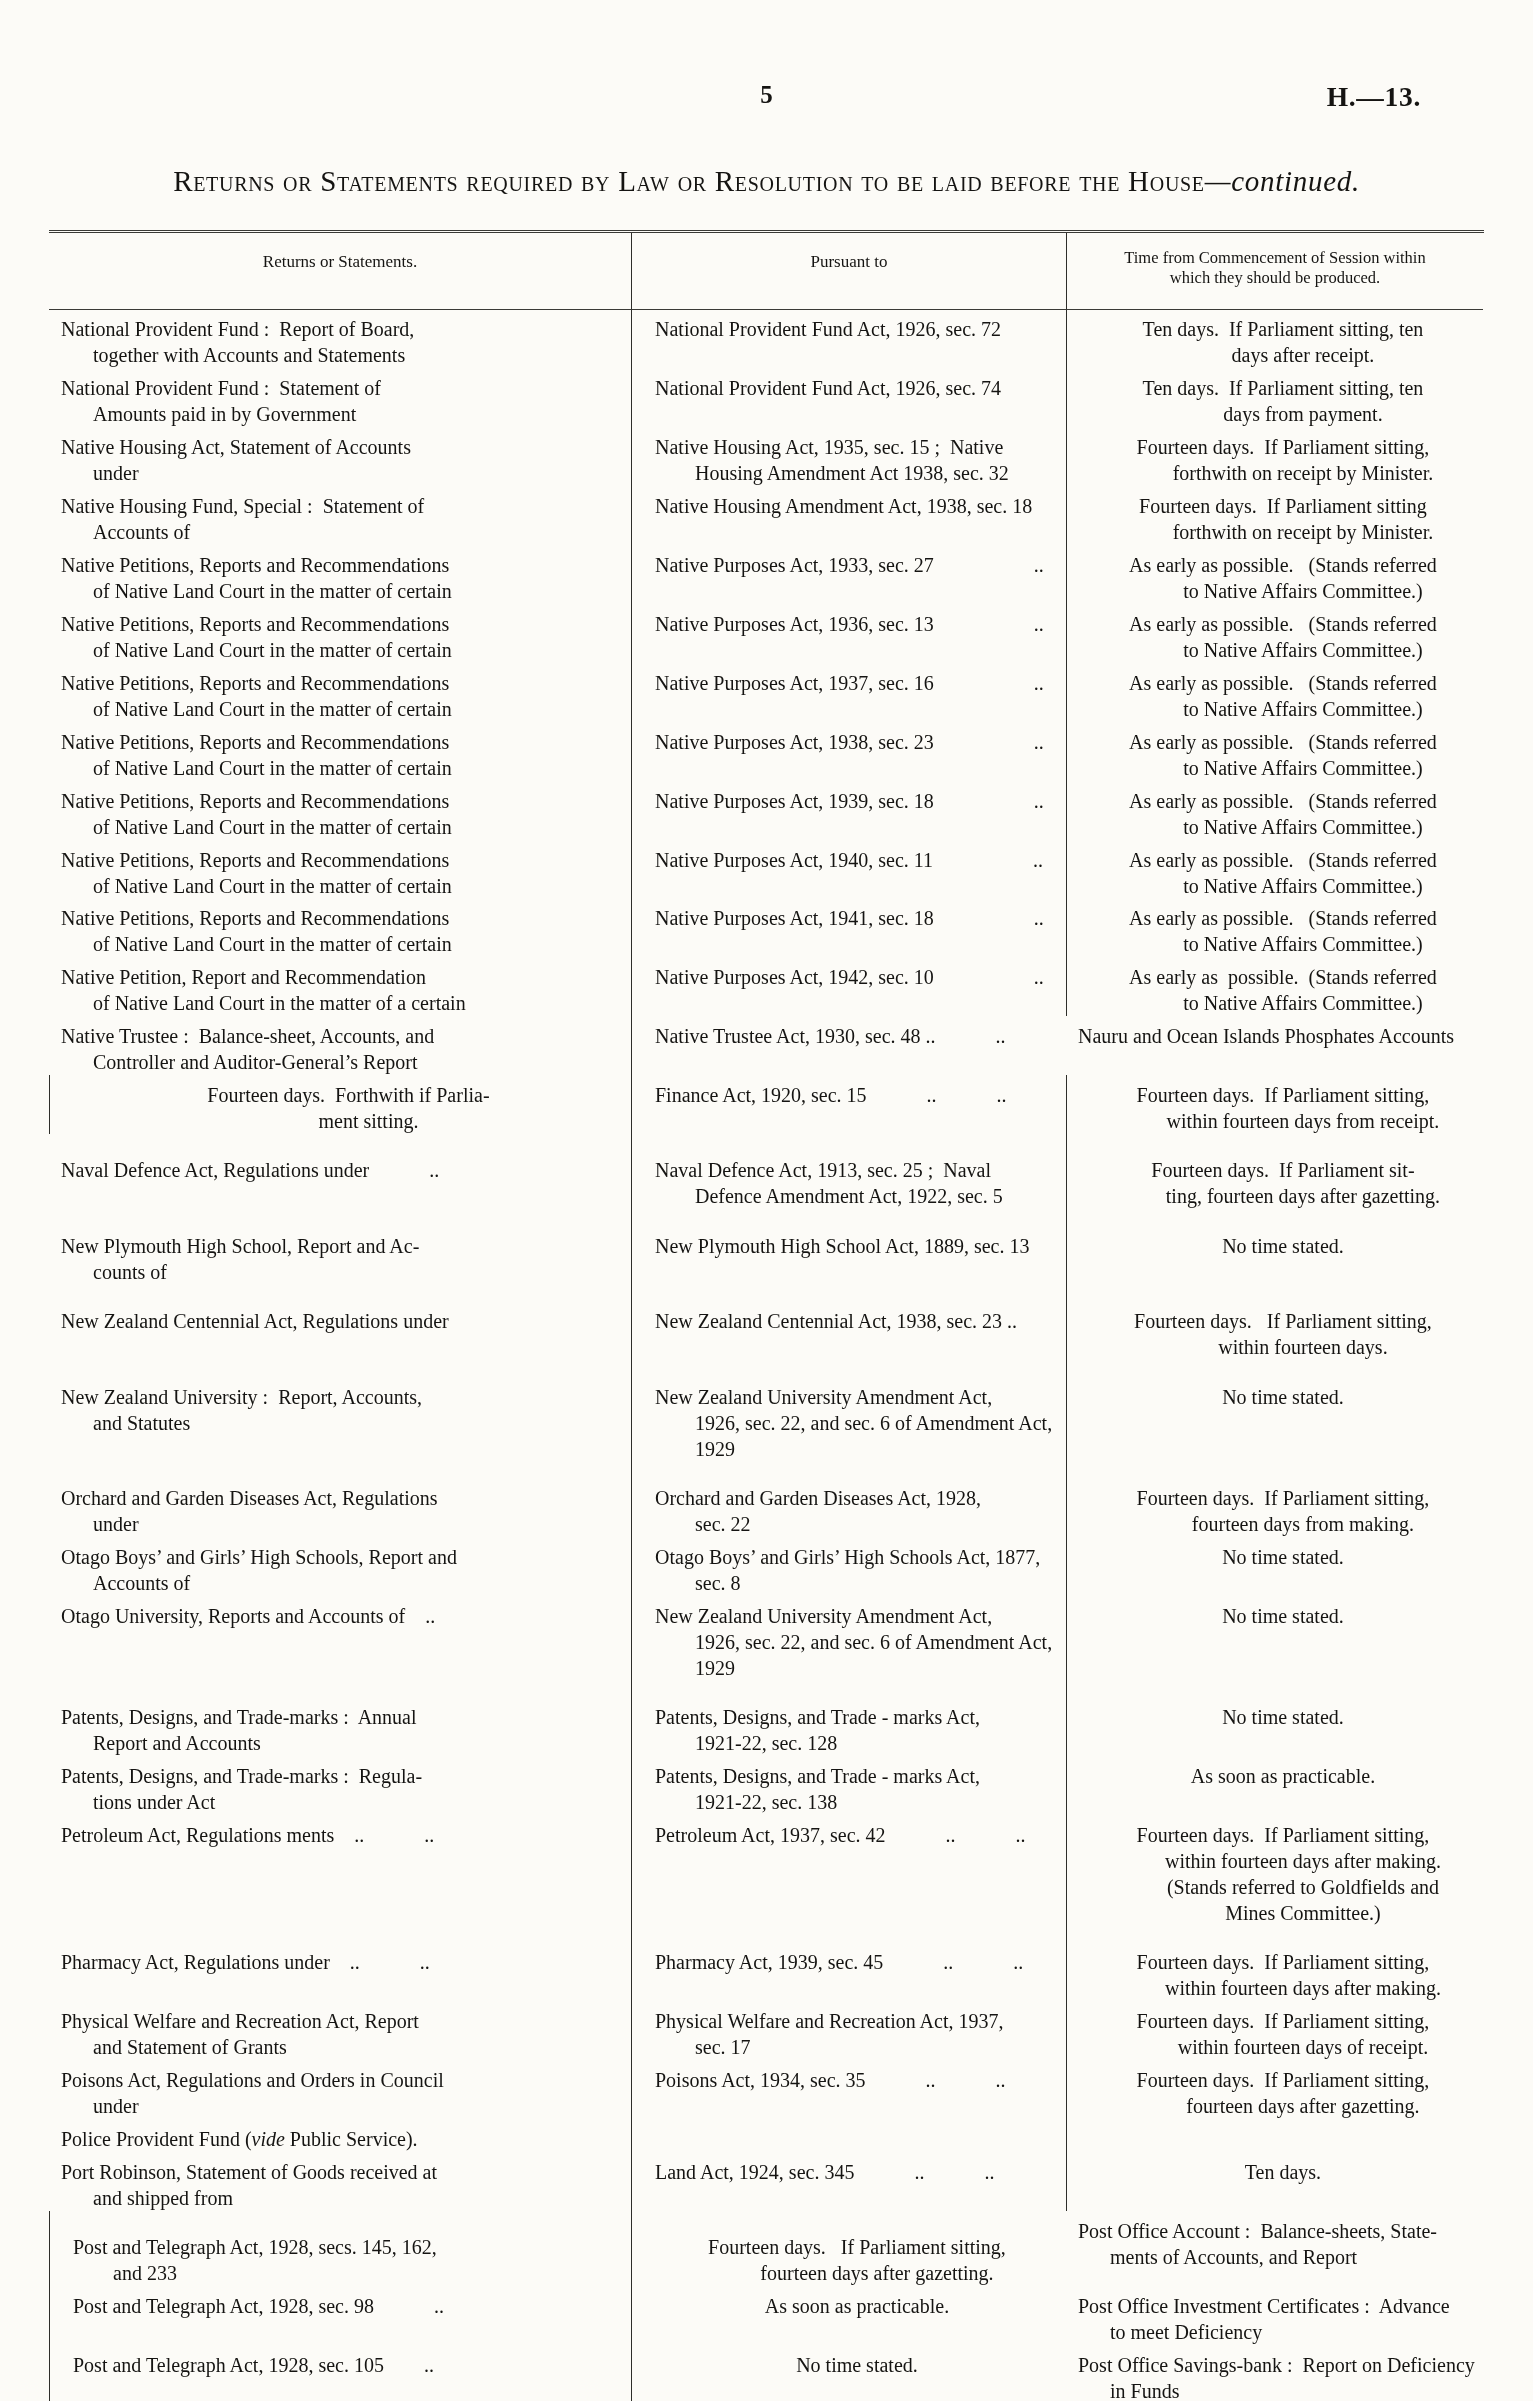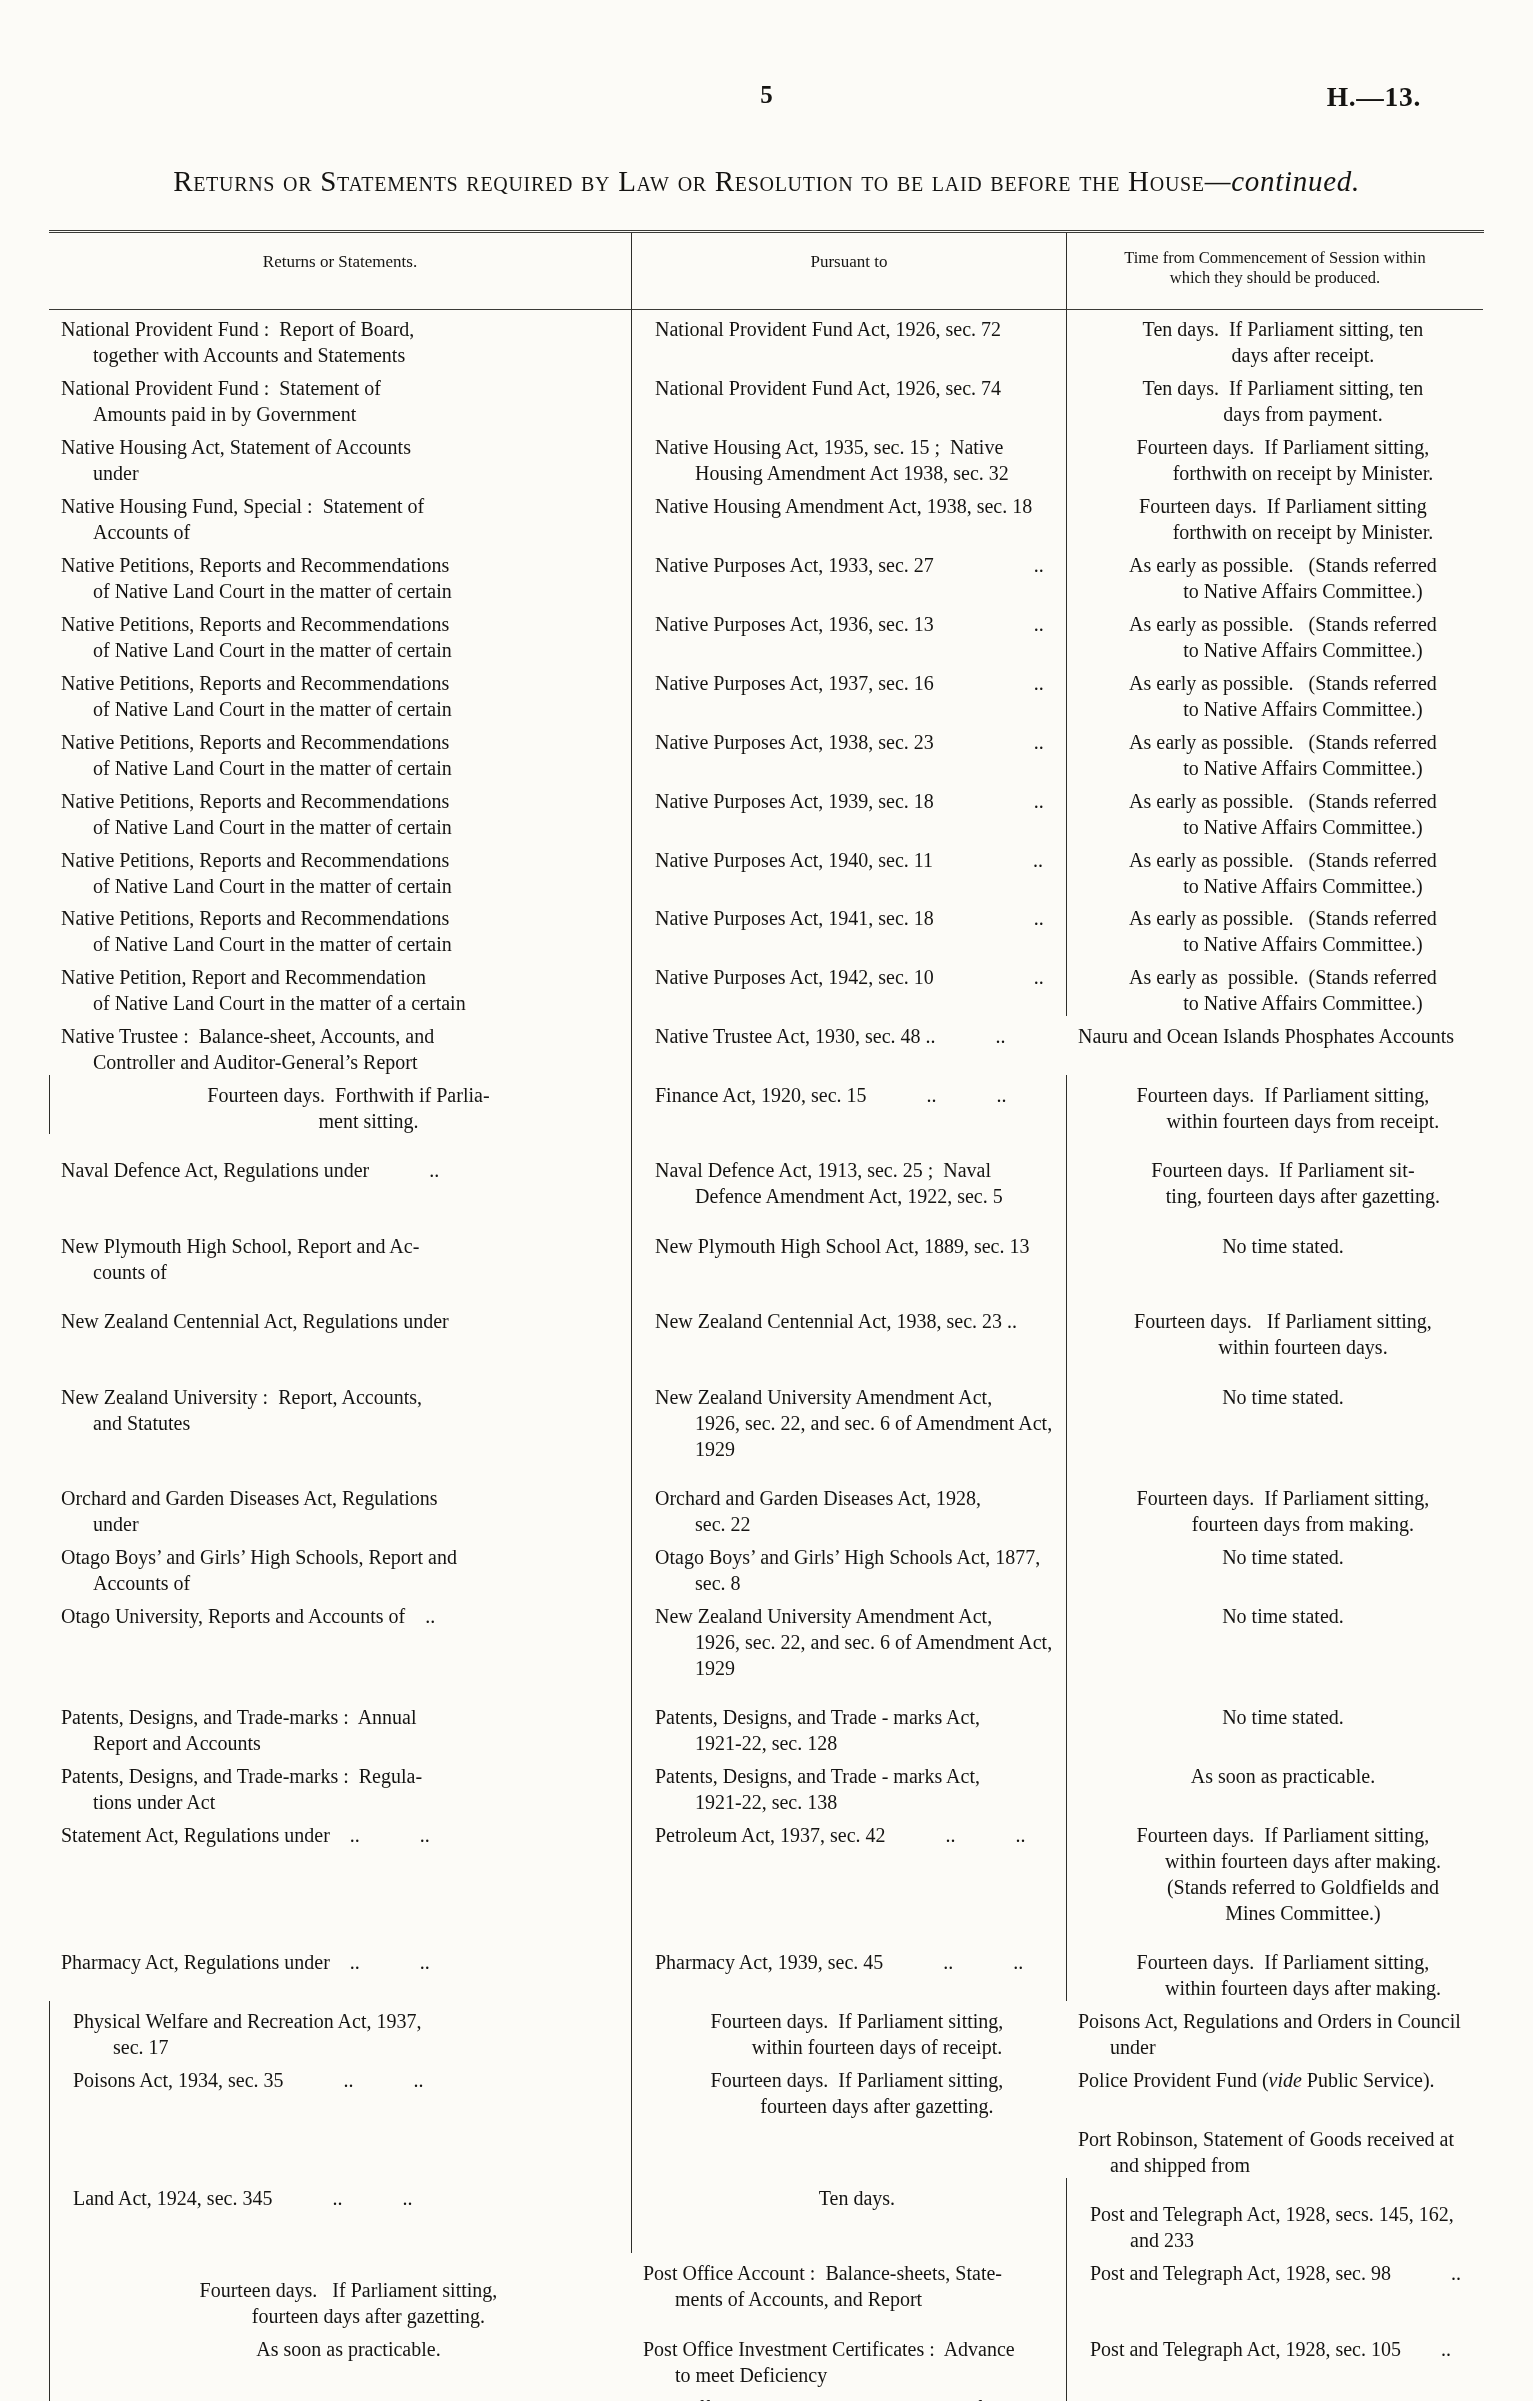--- a/index.html
+++ b/index.html
@@ -200,30 +200,32 @@
       <div class="cell c1 gap">Patents, Designs, and Trade-marks :  Annual
 Report and Accounts</div>
       <div class="cell c2 colrule gap">Patents, Designs, and Trade - marks Act,
 1921-22, sec. 128</div>
       <div class="cell c3 colrule gap">No time stated.</div>
       <div class="cell c1 rowpad">Patents, Designs, and Trade-marks :  Regula-
 tions under Act</div>
       <div class="cell c2 colrule rowpad">Patents, Designs, and Trade - marks Act,
 1921-22, sec. 138</div>
       <div class="cell c3 colrule rowpad">As soon as practicable.</div>
-      <div class="cell c1 rowpad">Statement Act, Regulations under ..   ..</div>
+      <div class="cell c1 rowpad">Petroleum Act, Regulations ments ..   ..</div>
       <div class="cell c2 colrule rowpad">Petroleum Act, 1937, sec. 42   ..   ..</div>
       <div class="cell c3 colrule rowpad">Fourteen days.  If Parliament sitting,
 within fourteen days after making.
 (Stands referred to Goldfields and
 Mines Committee.)</div>
       <div class="cell c1 gap">Pharmacy Act, Regulations under ..   ..</div>
       <div class="cell c2 colrule gap">Pharmacy Act, 1939, sec. 45   ..   ..</div>
       <div class="cell c3 colrule gap">Fourteen days.  If Parliament sitting,
 within fourteen days after making.</div>
+      <div class="cell c1 rowpad">Physical Welfare and Recreation Act, Report
+and Statement of Grants</div>
       <div class="cell c2 colrule rowpad">Physical Welfare and Recreation Act, 1937,
 sec. 17</div>
       <div class="cell c3 colrule rowpad">Fourteen days.  If Parliament sitting,
 within fourteen days of receipt.</div>
       <div class="cell c1 rowpad">Poisons Act, Regulations and Orders in Council
 under</div>
       <div class="cell c2 colrule rowpad">Poisons Act, 1934, sec. 35   ..   ..</div>
       <div class="cell c3 colrule rowpad">Fourteen days.  If Parliament sitting,
 fourteen days after gazetting.</div>
       <div class="cell c1 rowpad">Police Provident Fund (<i>vide</i> Public Service).</div>

